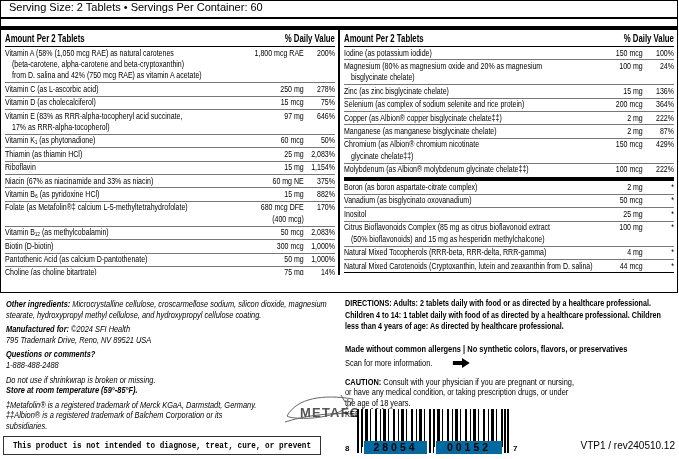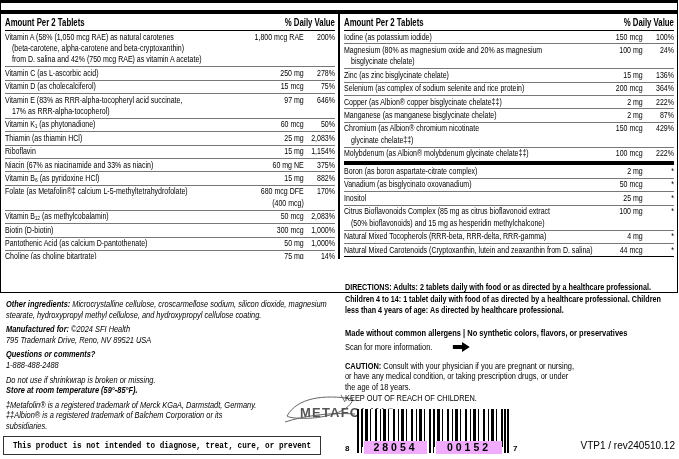--- a/index.html
+++ b/index.html
@@ -20,21 +20,21 @@
   #left-rows .row:first-child{border-top:0;}
   .nm{flex:1 1 auto;white-space:pre-line;padding-left:9px;text-indent:-9px;}
   .amt{flex:0 0 auto;white-space:pre-line;text-align:right;margin-left:4px;}
   .dv{flex:0 0 40px;text-align:right;}
   .thick-divider{height:3.5px;background:#000;margin:1px 0;}
   #right-rows-bottom .row:first-child{border-top:0;}
   .dv-footnote{border-top:1px solid #000;font-size:9px;line-height:12px;padding-top:1.5px;}
 
   
   .bl{position:absolute;left:6px;top:299px;width:333px;font-style:italic;}
-  .br{position:absolute;left:345px;top:282px;width:332px;}
+  .br{position:absolute;left:345px;top:298px;width:332px;}
   .condensed{width:423px;transform:scaleX(0.78);transform-origin:0 0;}
   .para{font-size:9.5px;line-height:10.6px;margin:0 0 4px 0;}
   .para b{font-weight:bold;}
   .preline{white-space:pre-line;}
   .dir-para{font-size:9.2px;line-height:11.6px;font-weight:bold;margin:0 0 10px 0;}
   .allergens{font-size:9.6px;font-weight:bold;line-height:12px;margin:0 0 2px 0;}
   .scan-line{font-size:9.5px;line-height:12px;margin:0 0 8px 0;display:flex;align-items:center;gap:26px;}
   .caution{width:300px;}
   .keepout{margin-bottom:2px;}
 
@@ -47,35 +47,36 @@
   .disclaimer{position:absolute;left:3px;top:436px;width:316px;height:17px;border:1px solid #333;overflow:hidden;font-family:Liberation Mono, monospace;}
   .disclaimer-inner{display:block;width:405px;transform:scaleX(0.78);transform-origin:0 0;text-align:center;font-size:9.8px;font-weight:bold;line-height:17px;}
 
   
   .barcode{position:absolute;left:345px;top:409px;width:178px;height:45px;}
   .bc-bars{position:absolute;left:12px;top:0;width:152px;height:38px;background:repeating-linear-gradient(90deg,#000 0 2px,#fff 2px 5px,#000 5px 6px,#fff 6px 8px,#000 8px 11px,#fff 11px 13px,#000 13px 14px,#fff 14px 18px);}
   .bc-guard{position:absolute;top:0;width:5px;height:44px;background:repeating-linear-gradient(90deg,#000 0 2px,#fff 2px 3.5px);}
   .bc-g-left{left:12px;}
   .bc-g-mid{left:84px;}
   .bc-g-right{left:159px;}
-  .bc-num{position:absolute;bottom:0;height:13px;background:#f0abfc;font-size:10.5px;font-weight:bold;text-align:center;letter-spacing:3px;line-height:13px;}
+  .bc-num{position:absolute;bottom:0;height:13px;background:#0369a1;font-size:10.5px;font-weight:bold;text-align:center;letter-spacing:3px;line-height:13px;}
   .bc-n1{left:19px;width:63px;}
   .bc-n2{left:91px;width:66px;text-align:center;}
   .bc-outer{position:absolute;bottom:1px;font-size:8px;font-weight:bold;}
   .bc-o-left{left:0;}
   .bc-o-right{left:168px;}
 
   .revision{position:absolute;right:4px;top:440px;font-size:10px;}
 
   .arrow-icon{display:inline-block;}
 </style>
 </head>
 <body>
 
 <div class="facts-box">
+  <div class="sf-serving">Serving Size: 2 Tablets • Servings Per Container: 60</div>
   <div class="thickbar"></div>
   <div class="cols">
 
     <div class="col">
       <div class="col-inner">
         <div class="col-head">
           <span>Amount Per 2 Tablets</span>
           <span>% Daily Value</span>
         </div>
         <div class="rows" id="left-rows">

